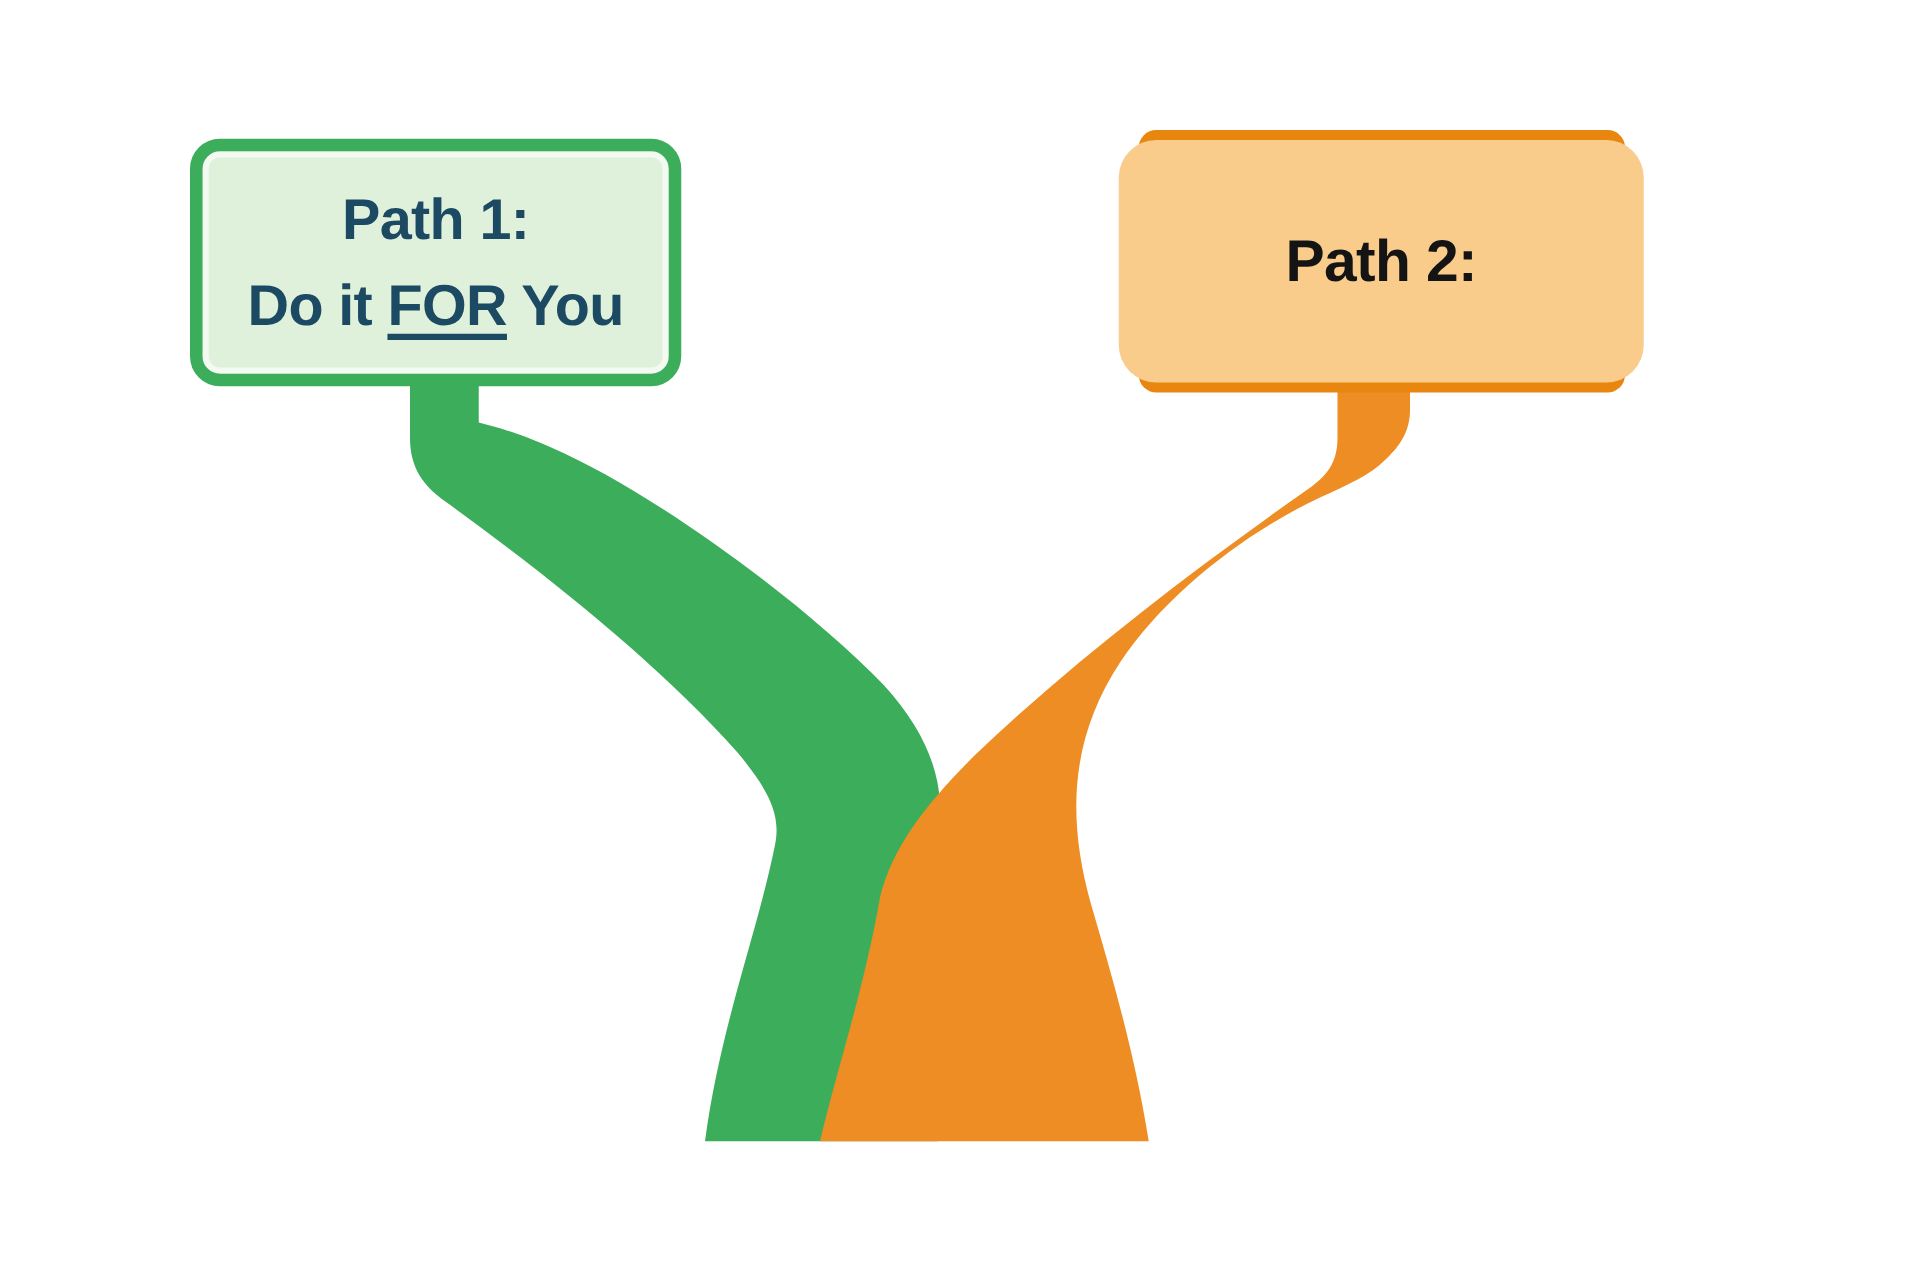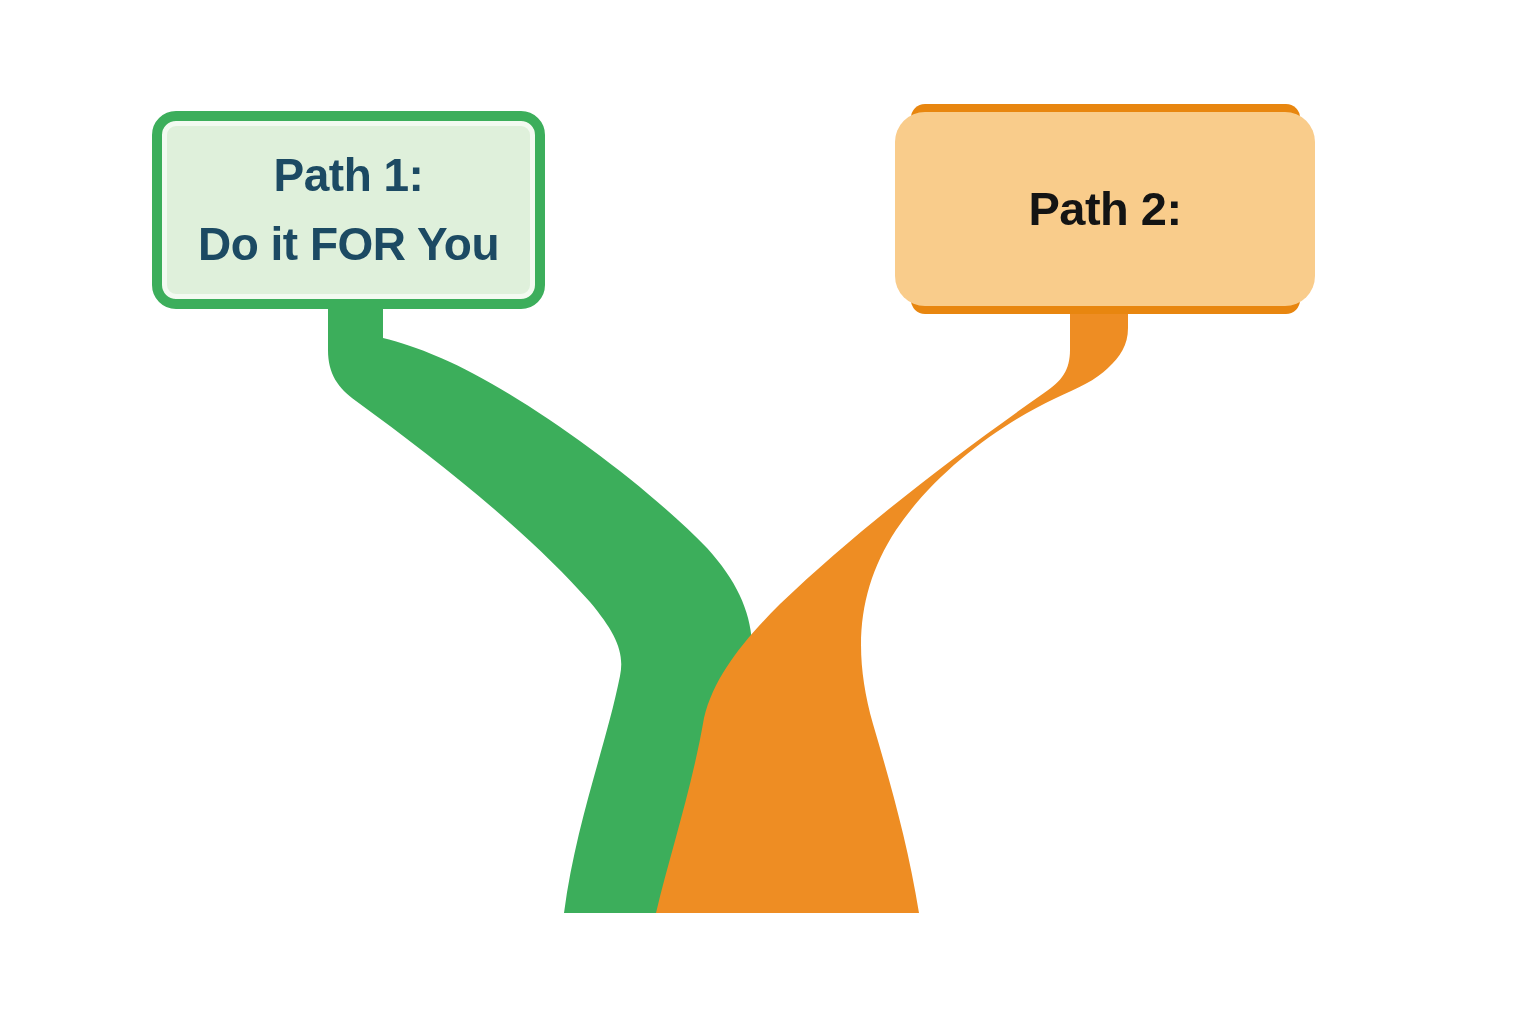--- a/index.html
+++ b/index.html
@@ -55,20 +55,21 @@
   .orange-sign{
     left:895px;top:112px;width:420px;height:194px;
     background:var(--orange-box-fill);
     border-radius:30px;
     color:var(--black-text);
     font-size:47px;
     letter-spacing:-0.5px;
   }
 
   .u{
+    text-decoration:underline;
     text-decoration-thickness:5px;
     text-underline-offset:7px;
   }
 </style>
 </head>
 <body>
 
 <div class="canvas">
 
   <svg class="paths-svg" viewBox="0 0 1536 1024" xmlns="http://www.w3.org/2000/svg" aria-hidden="true">

